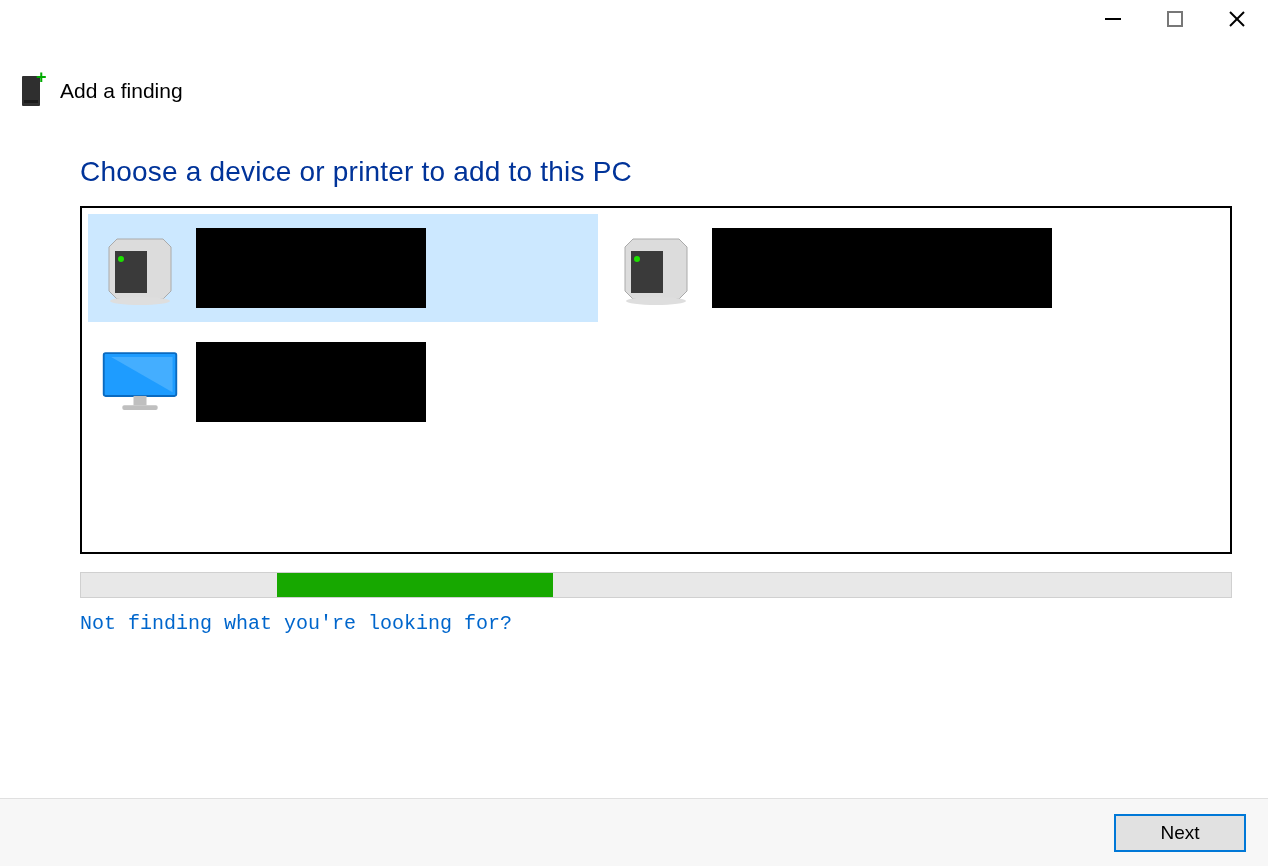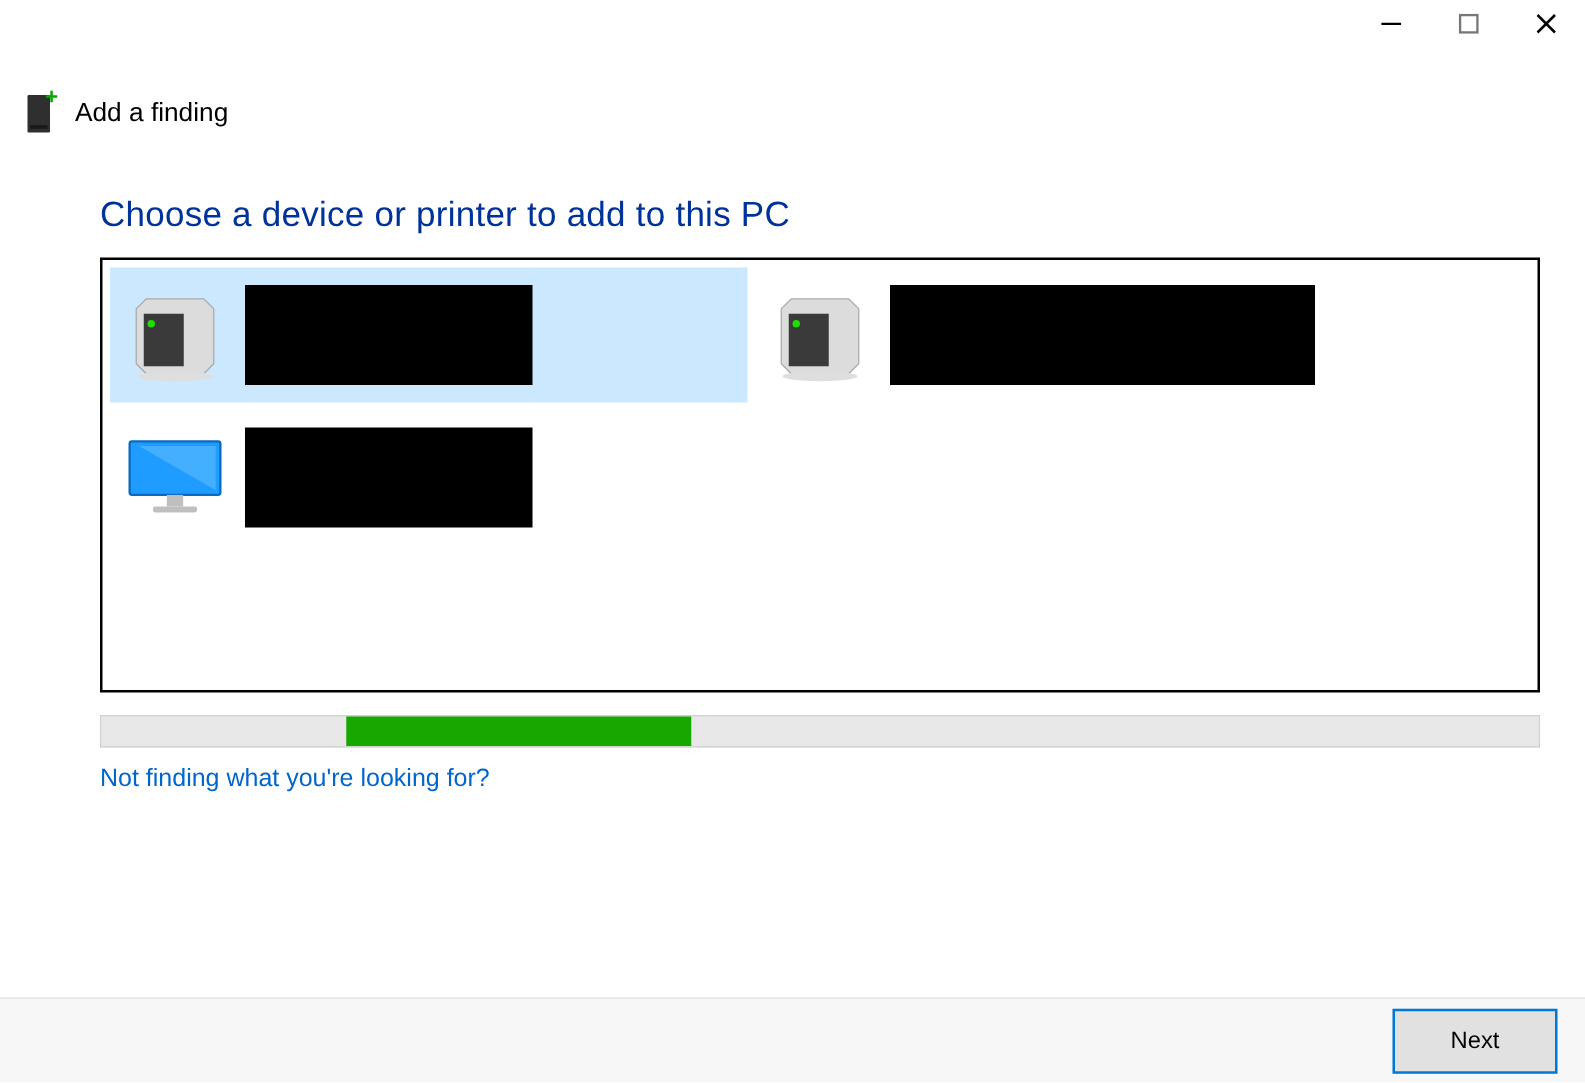--- a/index.html
+++ b/index.html
@@ -110,32 +110,33 @@
       left: 17%;
       top: 0; bottom: 0;
       width: 24%;
       background: #17a800;
     }
 
     .help-link {
       margin-top: 14px;
       font-size: 20px;
       color: #0066cc;
+      font-family: Liberation Mono, monospace;
     }
 
     
     .footer {
       border-top: 1px solid #e0e0e0;
       background: #f7f7f7;
       height: 68px;
       display: flex; justify-content: flex-end; align-items: center;
       padding: 0 22px; gap: 14px;
     }
     .btn {
-      width: 132px; height: 52px;
+      width: 132px; height: 38px;
       font-size: 19px;
       background: #e1e1e1;
       border: 1px solid #adadad;
       display:flex; align-items:center; justify-content:center;
       cursor: pointer;
     }
     .btn-primary {
       border: 2px solid #0078d7;
       background: #e1e1e1;
     }

